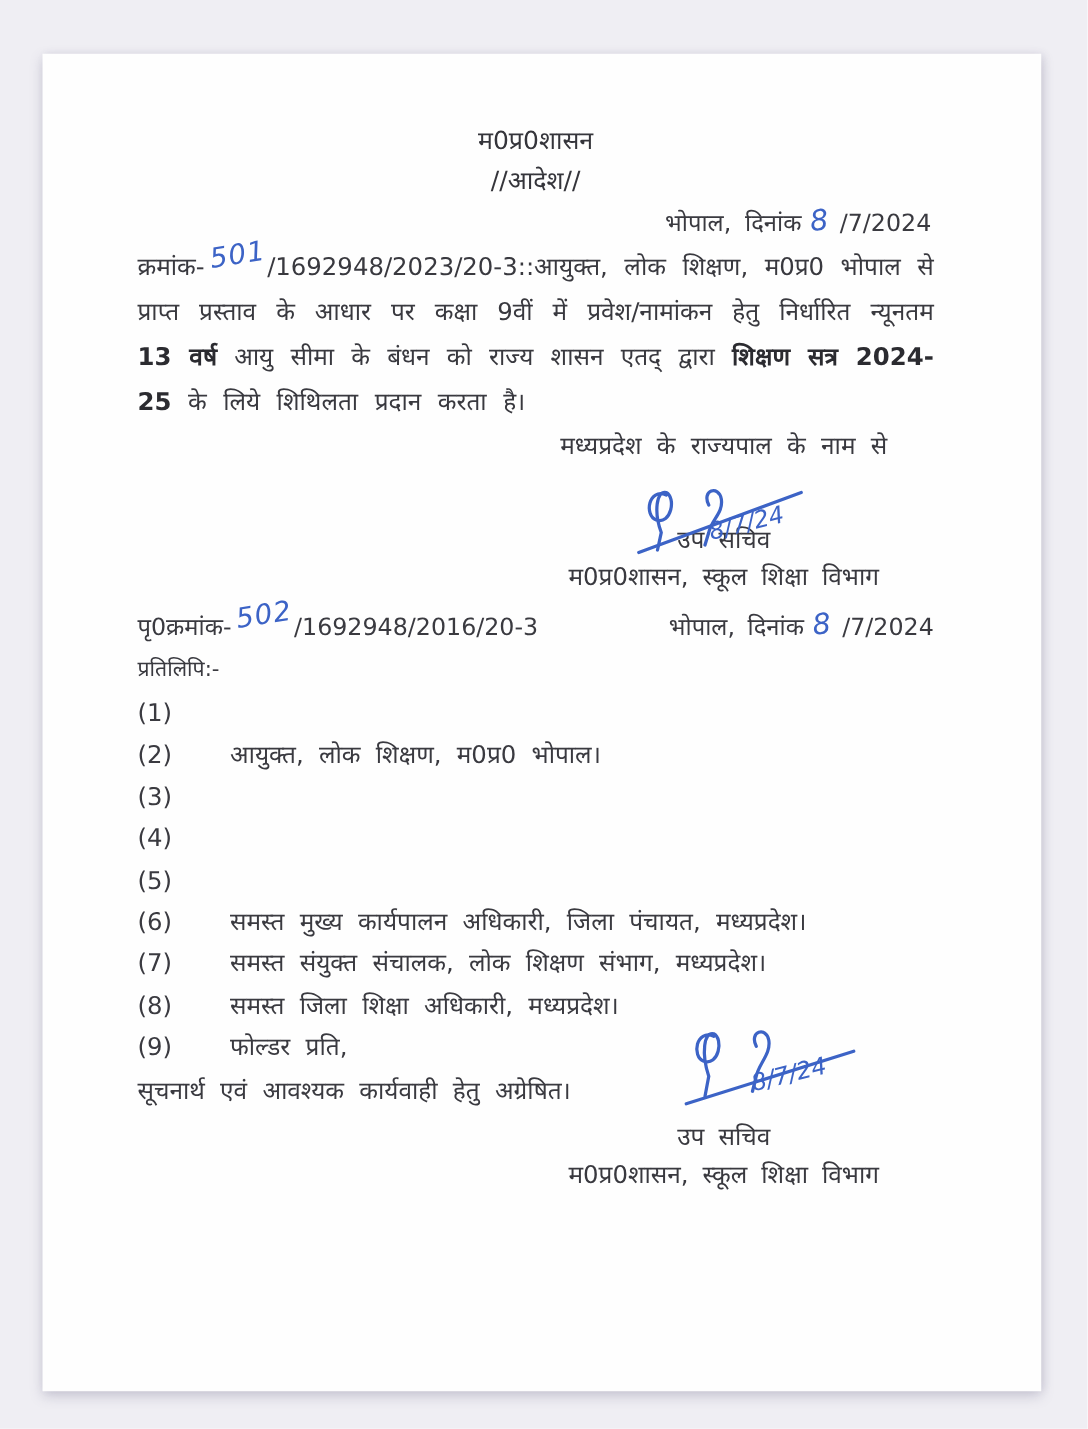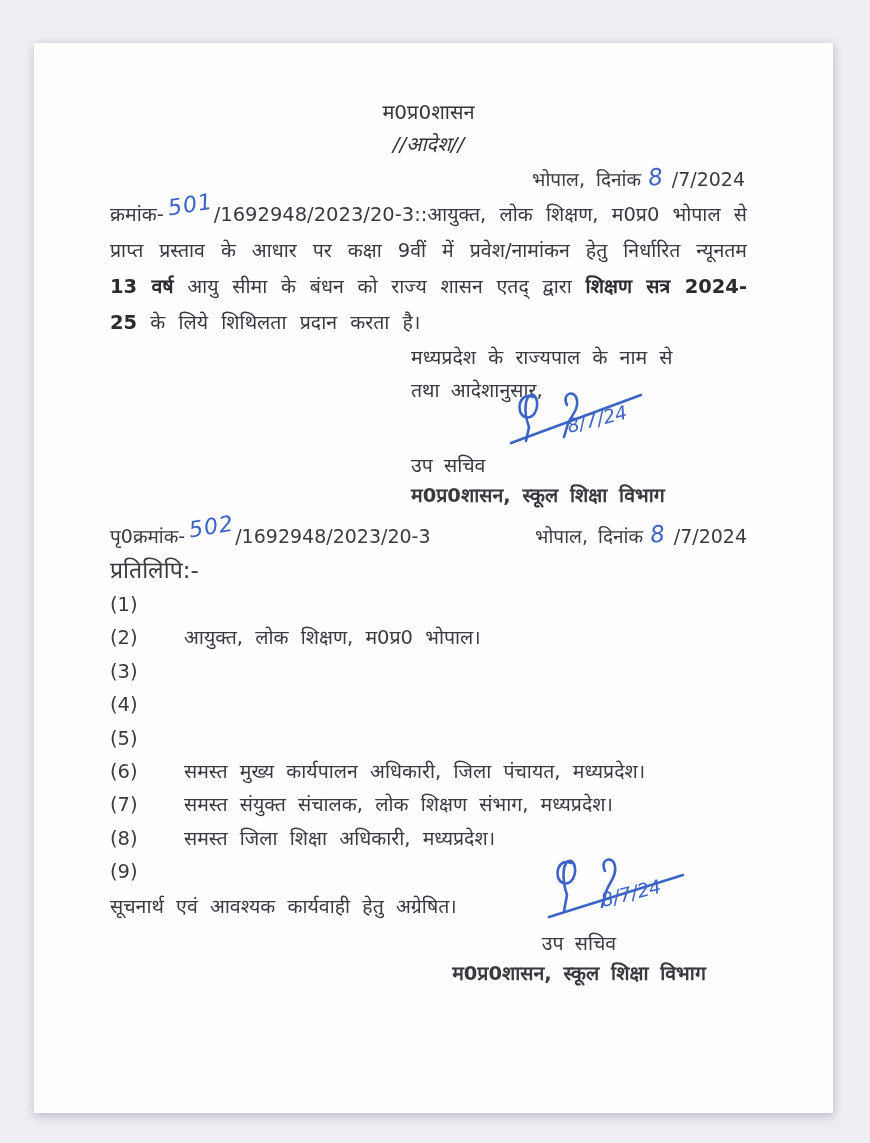--- a/index.html
+++ b/index.html
@@ -15,21 +15,21 @@
     width:799px;height:1070px;
     margin:43px 0 0 34px;
     background:#fefefe;
     box-shadow:0 4px 10px rgba(95,90,125,.28), 2px 0 6px rgba(95,90,125,.10);
     box-sizing:border-box;
     padding:54px 86px 15px 76px;
   }
   .letterhead{text-align:center;line-height:31px;font-size:20px;word-spacing:6px;color:#35353b;}
   .letterhead .lh-line{white-space:nowrap;}
   .addr{letter-spacing:.5px;}
-  .order-heading{margin-top:1px;font-style:italic;}
+  .order-heading{margin-top:1px;}
   .date-line{
     text-align:right;font-size:19px;line-height:30px;margin-top:3px;
     word-spacing:5px;padding-right:2px;white-space:nowrap;color:#3a3a40;
   }
   .hand{
     color:#3c63c6;
     font-style:italic;
     display:inline-block;
   }
   .hand-day{font-size:23px;transform:rotate(-6deg);margin:0 9px 0 7px;position:relative;top:-1px;}
@@ -37,36 +37,36 @@
   .body-par{
     margin-top:2px;
     font-size:19.5px;line-height:36px;
     text-align:justify;word-spacing:7px;color:#39393f;
   }
   .seg-bold{font-weight:bold;color:#2b2b30;margin-top:35px;}
   .seg-print{}
   .sig-block{
     position:relative;
     width:336px;margin-left:auto;margin-right:0;
-    font-size:19.5px;color:#39393f;
+    text-align:center;font-size:19.5px;color:#39393f;
   }
   .sig-line1{line-height:33px;word-spacing:6px;white-space:nowrap;}
   .sig-line2{line-height:33px;word-spacing:5px;}
   .sig-gap{height:44px;}
   .sig-name{line-height:30px;font-weight:bold;color:#2e2e33;word-spacing:2px;}
   .sig-desig{line-height:30px;word-spacing:5px;}
-  .sig-dept{line-height:30px;word-spacing:5px;white-space:nowrap;font-weight:bold;}
+  .sig-dept{line-height:30px;word-spacing:5px;white-space:nowrap;}
   .ink-svg{position:absolute;pointer-events:none;}
   .ink-svg path{stroke:#3c63c6;stroke-width:2.6;fill:none;stroke-linecap:round;}
   .ink-svg text{fill:#3c63c6;font-size:19px;font-style:italic;font-family:"DejaVu Sans",sans-serif;}
   .endorse-line{
     display:flex;justify-content:space-between;align-items:baseline;
     margin-top:9px;font-size:19px;line-height:30px;word-spacing:4px;white-space:nowrap;
   }
-  .copy-heading{font-size:23px;line-height:32px;margin-top:3px;word-spacing:4px;}
+  .copy-heading{font-size:17px;line-height:32px;margin-top:3px;word-spacing:4px;}
   .copy-list{margin-top:2px;}
   .copy-row{display:flex;font-size:19.5px;line-height:33.4px;word-spacing:6px;}
   .copy-num{width:74px;flex:0 0 74px;}
   .copy-text{flex:1;}
   .forward-row{position:relative;margin-top:2px;font-size:19.5px;line-height:32px;word-spacing:6px;}
   .footer-block{
     width:336px;margin-left:auto;text-align:center;
     font-size:19.5px;color:#39393f;margin-top:6px;
   }
 </style>
@@ -79,34 +79,33 @@
     <div class="lh-line">म0प्र0शासन</div>
     <div class="lh-line order-heading">//आदेश//</div>
   </div>
 
   <div class="date-line"><span>भोपाल, दिनांक</span><span class="hand hand-day">8</span><span>/7/2024</span></div>
 
   <div class="body-par"><span class="seg-print">क्रमांक-</span><span class="hand hand-num">501</span><span class="seg-print">/1692948/2023/20-3::आयुक्त, लोक शिक्षण, म0प्र0 भोपाल से प्राप्त प्रस्ताव के आधार पर कक्षा 9वीं में प्रवेश/नामांकन हेतु निर्धारित न्यूनतम </span><span class="seg-bold">13 वर्ष</span><span class="seg-print"> आयु सीमा के बंधन को राज्य शासन एतद् द्वारा </span><span class="seg-bold">शिक्षण सत्र 2024-25</span><span class="seg-print"> के लिये शिथिलता प्रदान करता है।</span></div>
 
   <div class="sig-block">
     <div class="sig-line1">मध्यप्रदेश के राज्यपाल के नाम से</div>
-    <div class="sig-line2">तथा आदेशानुसार,</div>
     <div class="sig-gap"></div>
     <svg class="ink-svg" style="left:96px;top:40px;" width="140" height="72" viewBox="0 0 140 72">
       <path d="M26,16 C12,10 8,32 18,36 C30,40 34,18 26,14 C18,12 16,30 22,46 L19,60"></path>
       <path d="M60,24 C54,12 68,8 70,19 C72,30 62,36 60,46 L57,56"></path>
       <path d="M4,62 L134,14"></path>
       <text transform="translate(62,52) rotate(-14)">8/7/24</text>
     </svg>
     <div class="sig-desig">उप सचिव</div>
     <div class="sig-dept">म0प्र0शासन, स्कूल शिक्षा विभाग</div>
   </div>
 
   <div class="endorse-line">
-    <span><span>पृ0क्रमांक-</span><span class="hand hand-num">502</span><span>/1692948/2023/20-3</span></span>
+    <span><span>पृ0क्रमांक-</span><span class="hand hand-num">502</span><span>/1692948/2016/20-3</span></span>
     <span><span>भोपाल, दिनांक</span><span class="hand hand-day">8</span><span>/7/2024</span></span>
   </div>
 
   <div class="copy-heading">प्रतिलिपि:-</div>
 
   <div class="copy-list">
       <div class="copy-row">
         <span class="copy-num">(1)</span>
       </div>
       <div class="copy-row">
@@ -129,20 +128,21 @@
       <div class="copy-row">
         <span class="copy-num">(7)</span>
         <span class="copy-text">समस्त संयुक्त संचालक, लोक शिक्षण संभाग, मध्यप्रदेश।</span>
       </div>
       <div class="copy-row">
         <span class="copy-num">(8)</span>
         <span class="copy-text">समस्त जिला शिक्षा अधिकारी, मध्यप्रदेश।</span>
       </div>
       <div class="copy-row">
         <span class="copy-num">(9)</span>
+        <span class="copy-text">फोल्डर प्रति,</span>
       </div>
     </div>
 
   <div class="forward-row">
     <span>सूचनार्थ एवं आवश्यक कार्यवाही हेतु अग्रेषित।</span>
     <svg class="ink-svg" style="left:437px;top:-46px;" width="140" height="84" viewBox="0 0 140 84">
       <path d="M24,18 C10,12 6,34 16,38 C28,42 32,20 24,16 C16,14 14,32 20,50 L17,66"></path>
       <path d="M58,26 C52,14 66,10 68,21 C70,32 60,40 58,50 L55,62"></path>
       <path d="M2,72 L136,30"></path>
       <text transform="translate(56,62) rotate(-14)">8/7/24</text>

